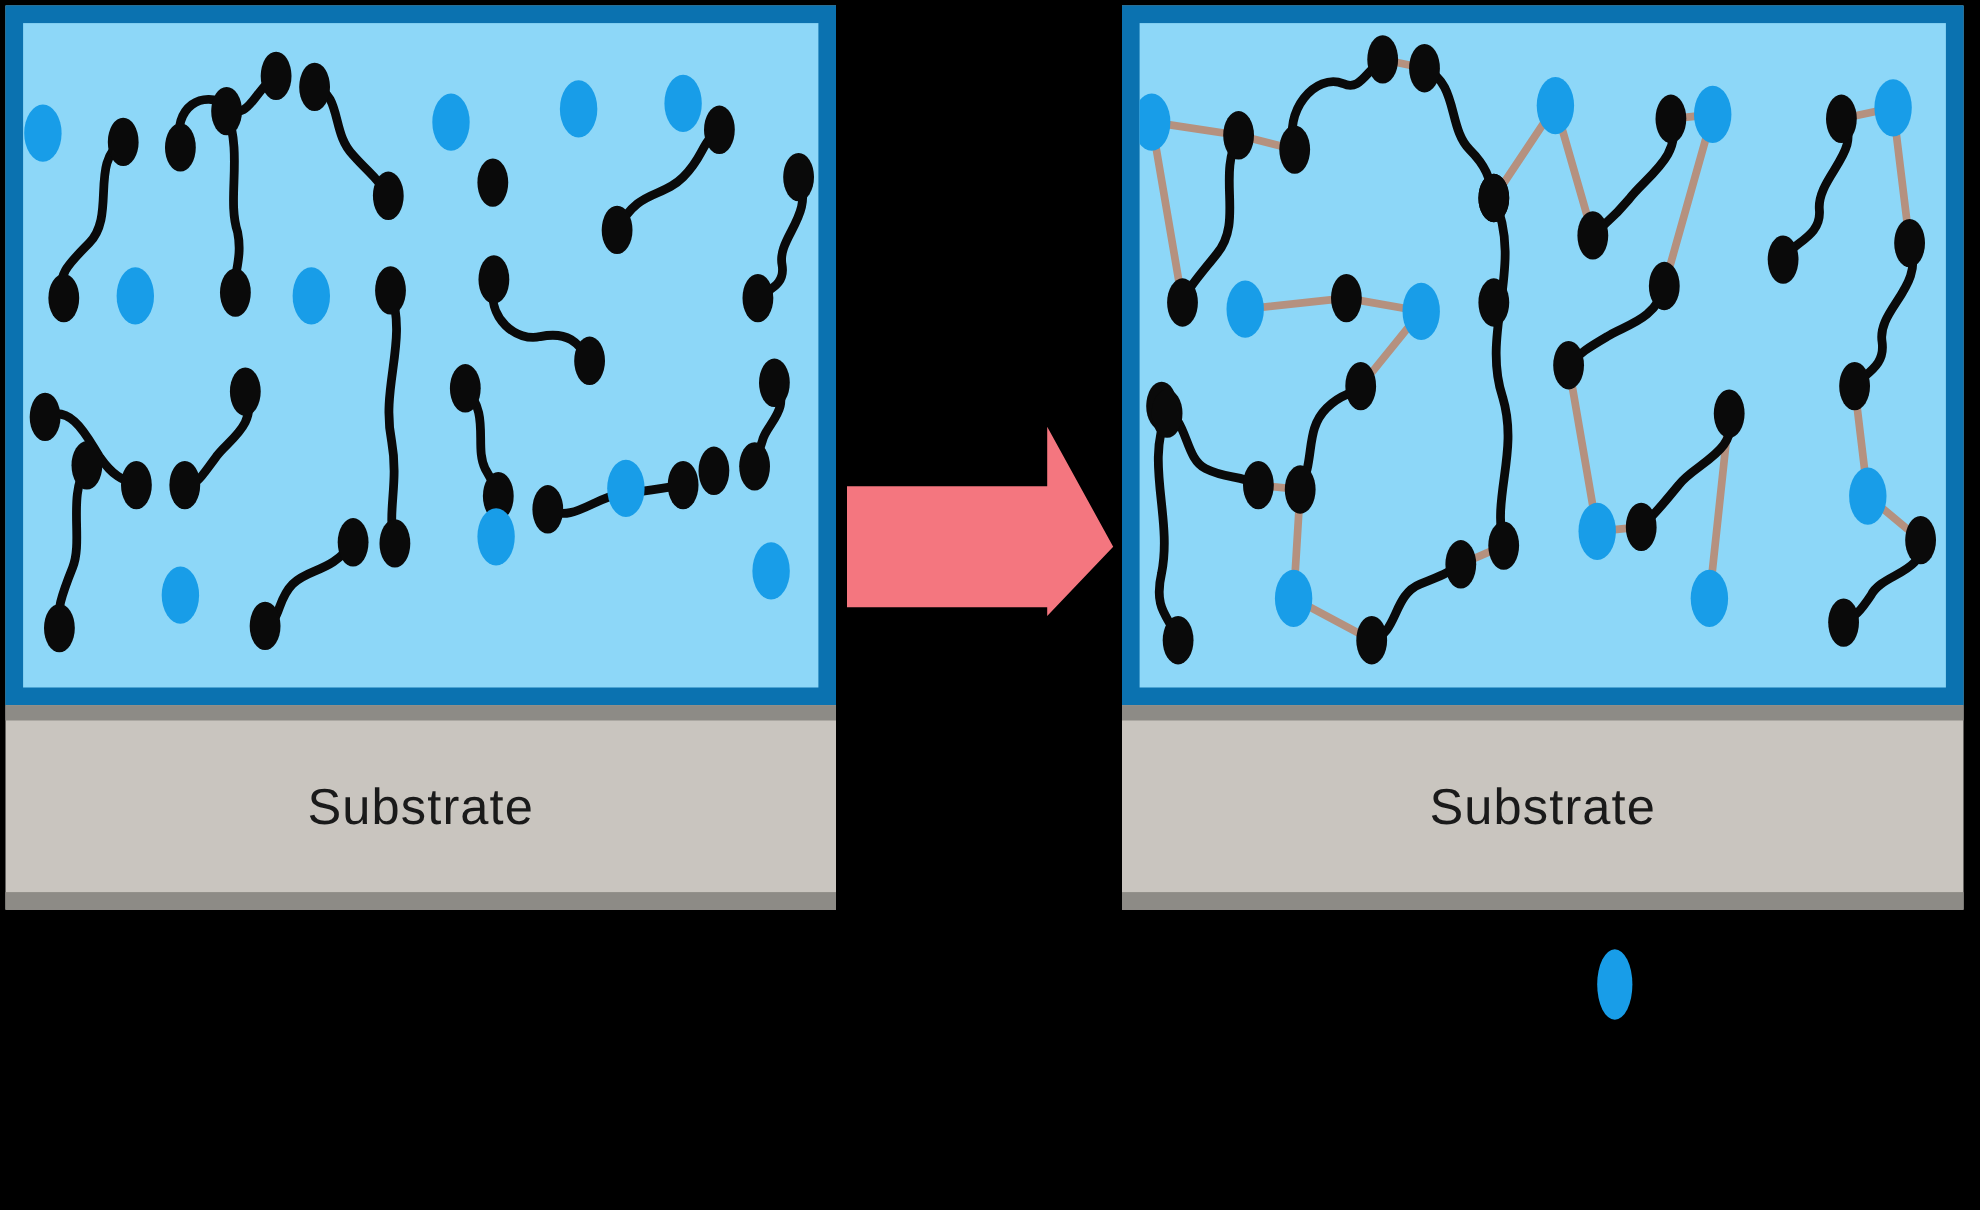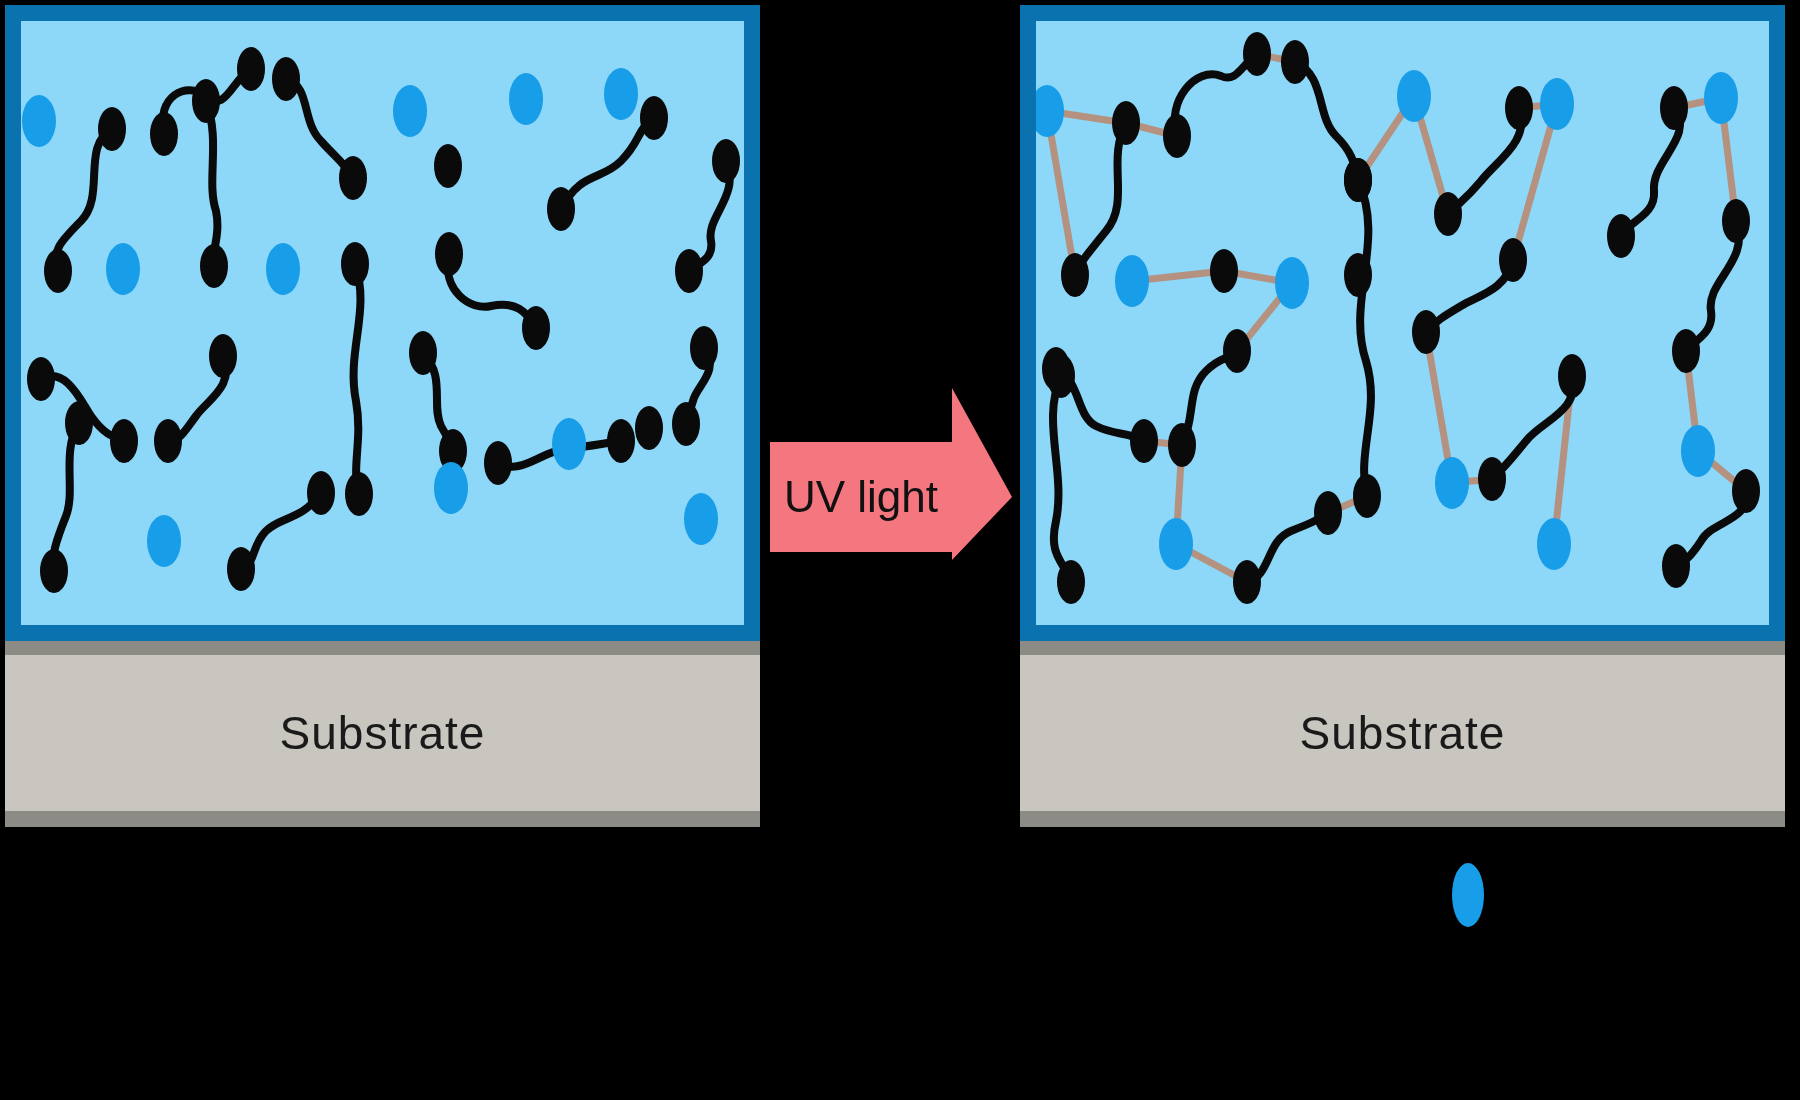--- a/index.html
+++ b/index.html
@@ -95,21 +95,20 @@
   </section>
 
   <div class="substrate substrate-left">
     <span class="substrate-label">Substrate</span>
   </div>
 
   <div class="uv-arrow">
     <svg viewBox="0 0 246 176">
       <polygon points="2,56 184,56 184,2 244,111 184,174 184,166 2,166"></polygon>
     </svg>
-    <span class="uv-label">UV light</span>
   </div>
 
   <section class="film film-right">
     <svg viewBox="0 0 733 604" preserveAspectRatio="none">
         <line x1="11" y1="90" x2="90" y2="102" stroke="#b5917f" stroke-width="7" stroke-linecap="round"></line>
         <line x1="90" y1="102" x2="141" y2="115" stroke="#b5917f" stroke-width="7" stroke-linecap="round"></line>
         <line x1="11" y1="90" x2="39" y2="254" stroke="#b5917f" stroke-width="7" stroke-linecap="round"></line>
         <line x1="221" y1="33" x2="259" y2="41" stroke="#b5917f" stroke-width="7" stroke-linecap="round"></line>
         <line x1="378" y1="75" x2="322" y2="159" stroke="#b5917f" stroke-width="7" stroke-linecap="round"></line>
         <line x1="378" y1="75" x2="412" y2="193" stroke="#b5917f" stroke-width="7" stroke-linecap="round"></line>

